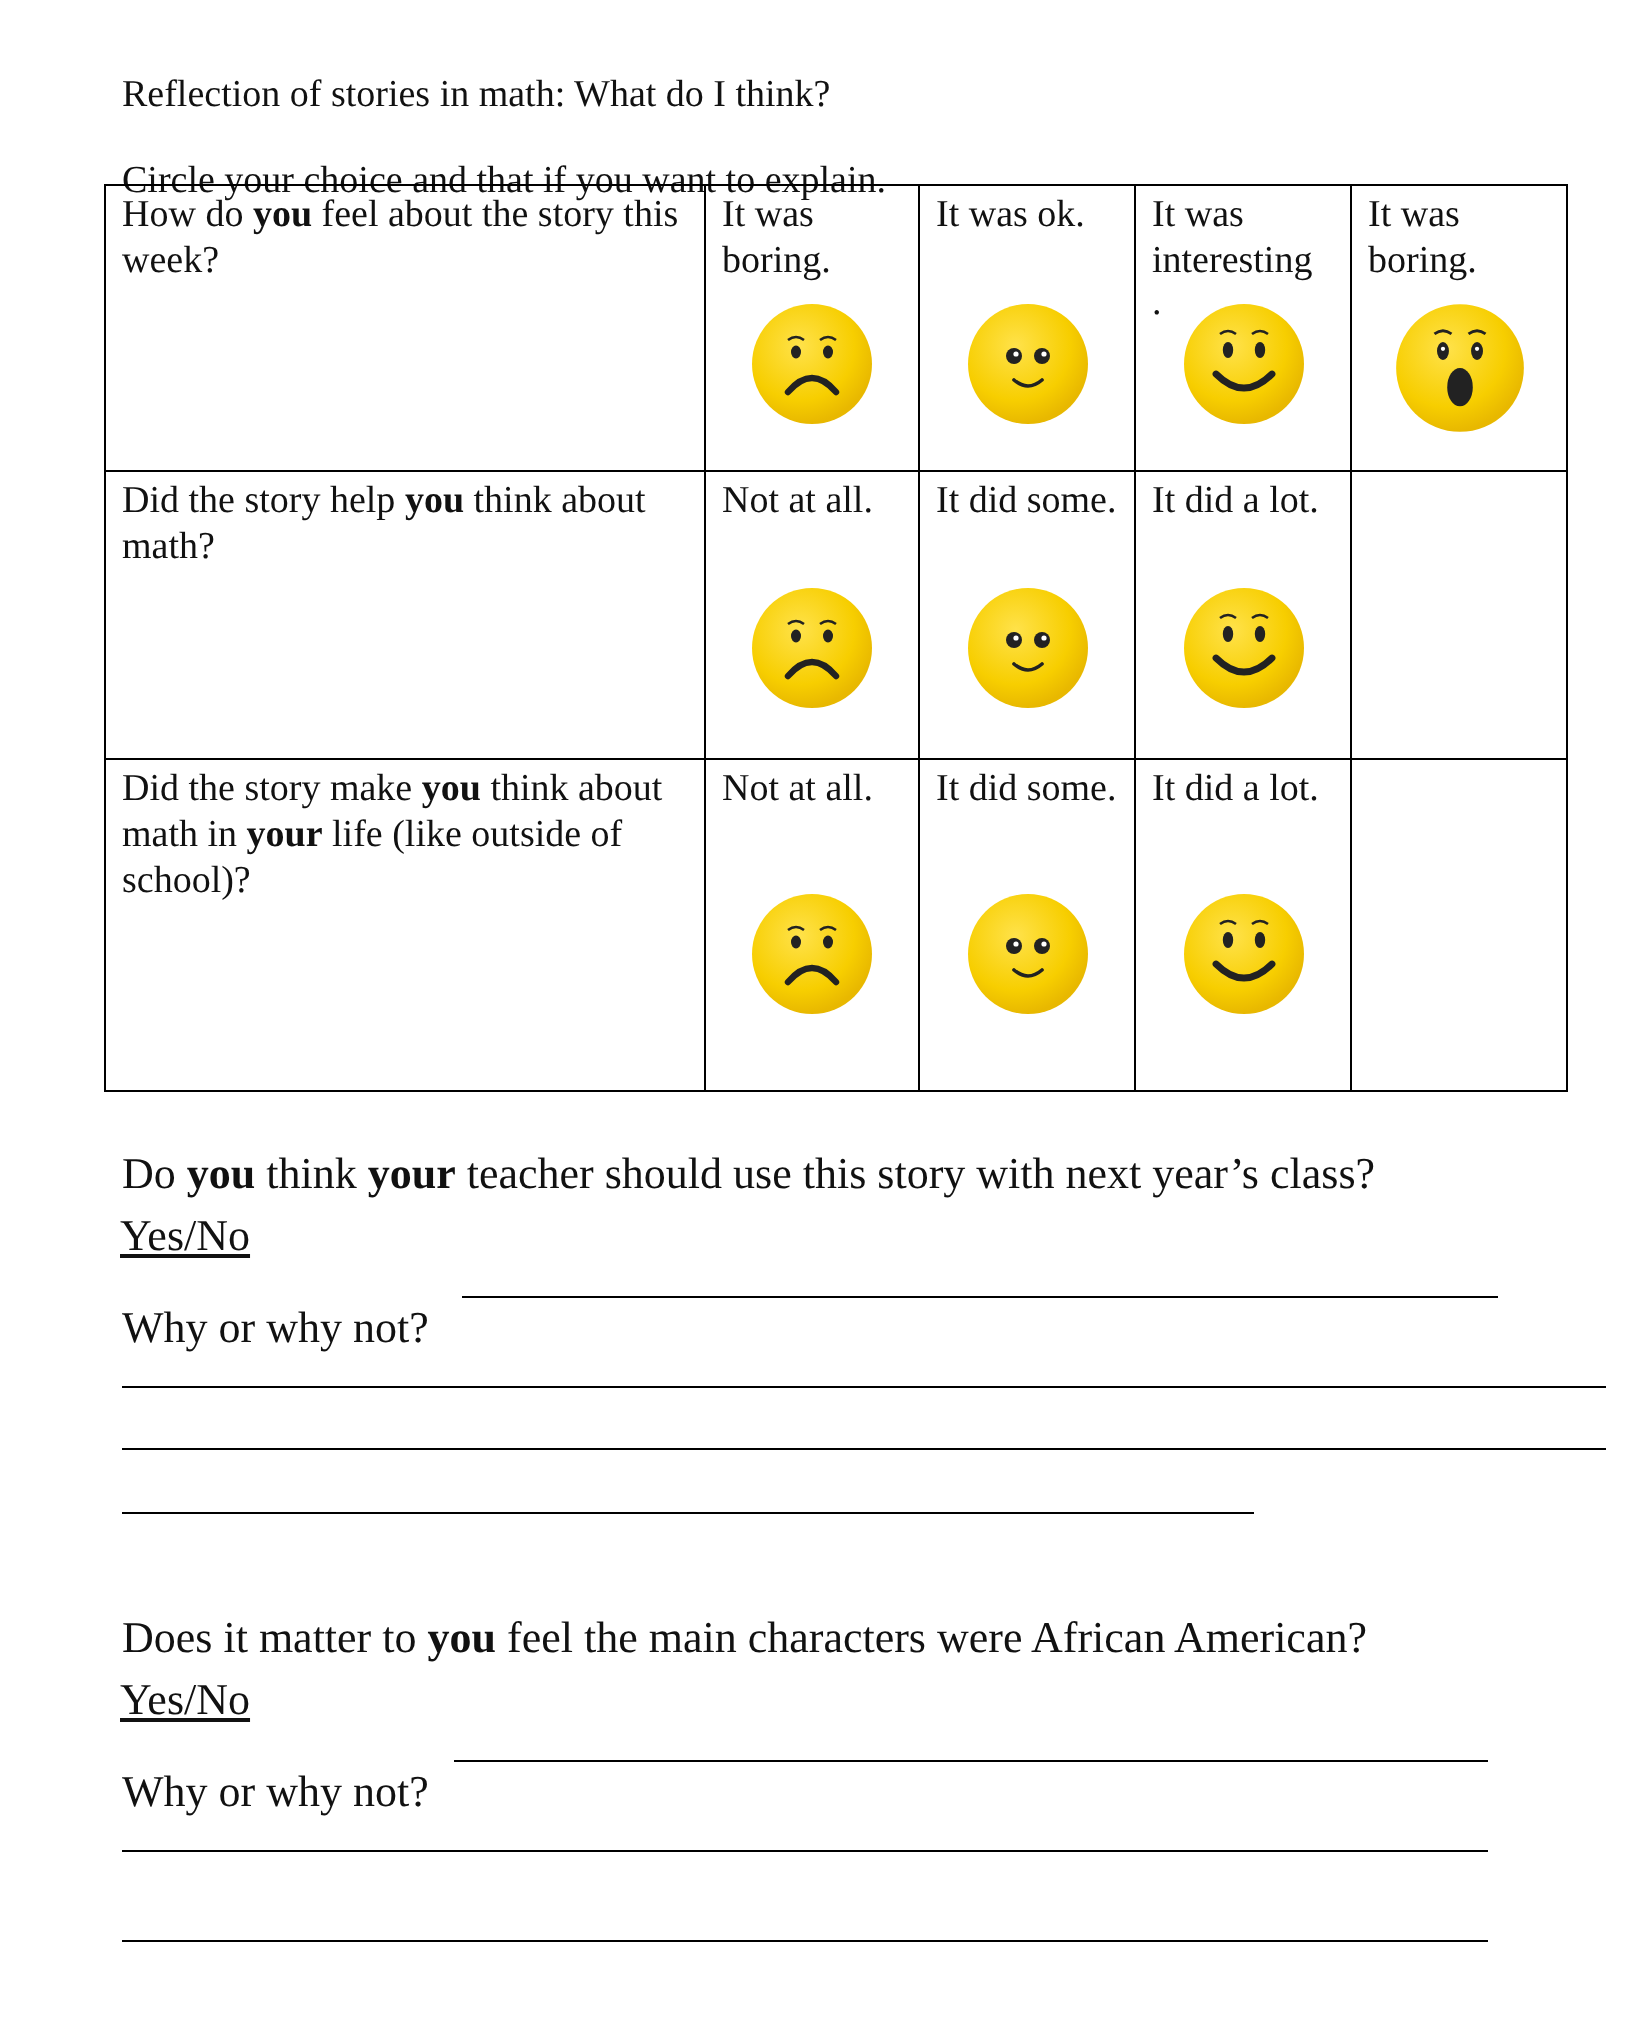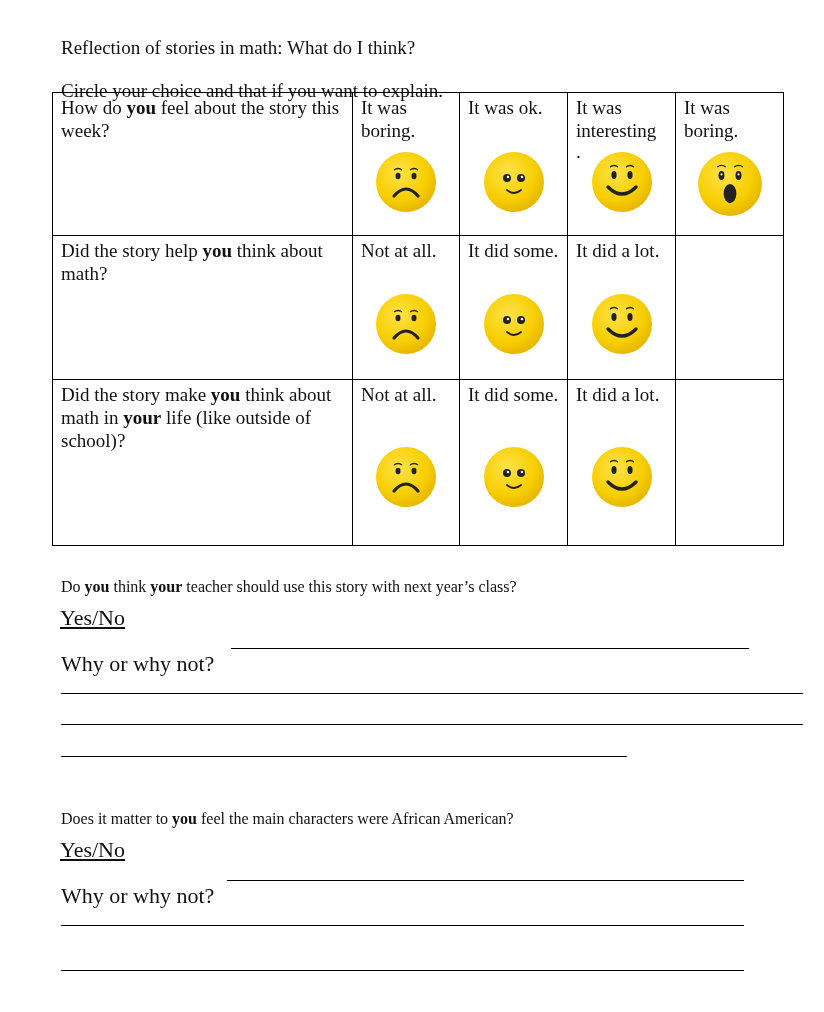--- a/index.html
+++ b/index.html
@@ -18,21 +18,21 @@
   td.c4 { width: 91px; }
   tr.r1 td { height: 139px; }
   tr.r2 td { height: 140px; }
   tr.r3 td { height: 162px; }
   .face { position: absolute; left: 50%; transform: translateX(-50%); width: 62px; height: 62px; }
   tr.r1 .face { top: 58px; }
   tr.r2 .face { top: 57px; }
   tr.r3 .face { top: 66px; }
   .col4 .face { width: 66px; height: 66px; top: 54px; }
   .stray-dot { position: absolute; left: 8px; top: 49px; font-size: 19px; line-height: 19px; }
-  .q-text { font-size: 16px; line-height: 28px; white-space: nowrap; left: 61px; }
+  .q-text { font-size: 22px; line-height: 28px; white-space: nowrap; left: 61px; }
   .yesno { font-size: 22px; line-height: 28px; text-decoration: underline; left: 60px; }
   .why { font-size: 22px; line-height: 28px; left: 61px; white-space: nowrap; }
   .line { position: absolute; height: 0; border-top: 1.3px solid #000; }
   b { font-weight: bold; }
 </style>
 </head>
 <body>
 
 <div class="abs title">Reflection of stories in math:  What do I think?</div>
 <div class="abs subtitle">Circle your choice and that if you want to explain.</div>

